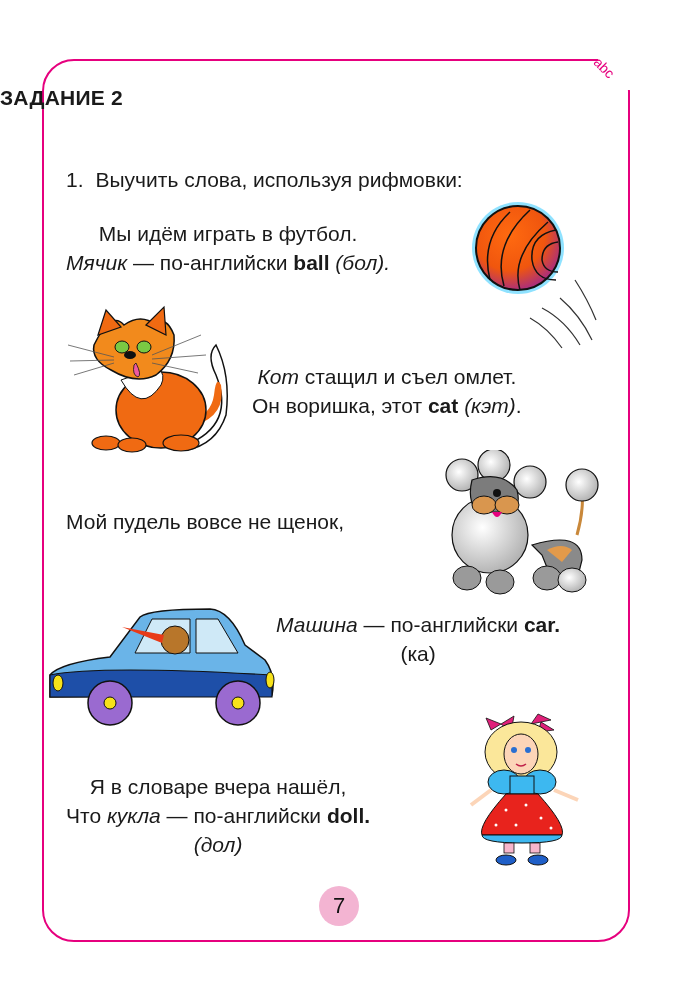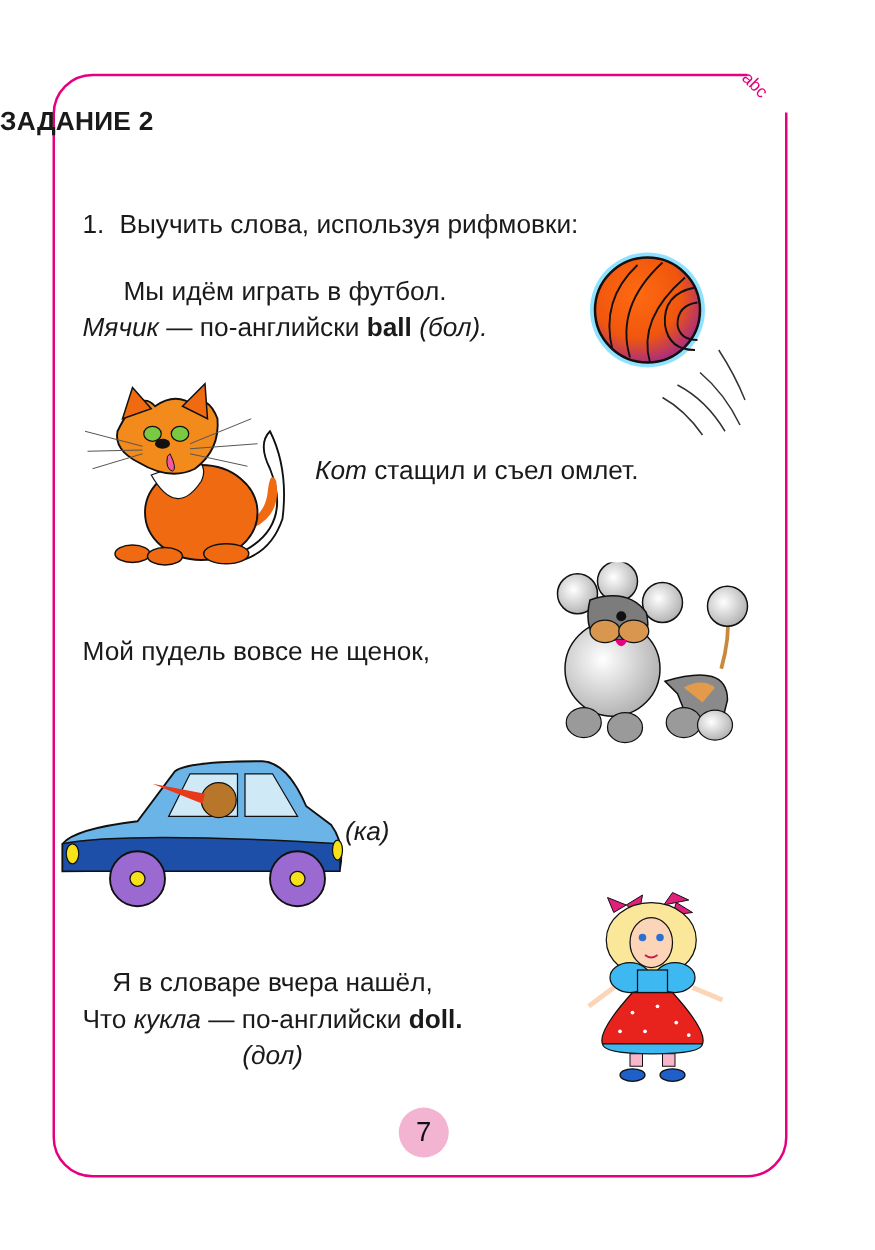--- a/index.html
+++ b/index.html
@@ -82,20 +82,21 @@
       <line x1="48" y1="55" x2="4" y2="56"></line>
       <line x1="48" y1="58" x2="8" y2="70"></line>
     <line x1="86" y1="50" x2="135" y2="30"></line>
       <line x1="86" y1="54" x2="140" y2="50"></line>
       <line x1="86" y1="58" x2="132" y2="68"></line>
   </g>
 </svg>
 
 <div class="verse" style="left:252px; top:362px;">
   <span class="line"><i>Кот</i><span> стащил и съел омлет.</span></span>
+  <span class="line"><span>Он воришка, этот </span><b>cat</b><i> (кэт)</i><span>.</span></span>
 </div>
 
 <div class="verse" style="left:66px; top:507px;">
   <span class="line">Мой пудель вовсе не щенок,</span>
 </div>
 
 <svg class="illus" style="left:432px; top:450px;" width="170" height="148" viewBox="0 0 170 148">
   <defs>
     <radialGradient id="fluff" cx="40%" cy="40%" r="70%">
       <stop offset="0%" stop-color="#ffffff"></stop>
@@ -130,21 +131,22 @@
   <path d="M124 30 L 82 22 L 122 38 Z" fill="#e83a18"></path>
   <ellipse cx="18" cy="78" rx="5" ry="8" fill="#f7e21a" stroke="#111"></ellipse>
   <ellipse cx="230" cy="75" rx="4" ry="8" fill="#f7e21a" stroke="#111"></ellipse>
   <circle cx="70" cy="98" r="22" fill="#9a6ad0" stroke="#111" stroke-width="1.5"></circle>
   <circle cx="70" cy="98" r="6" fill="#f7e21a" stroke="#111"></circle>
   <circle cx="198" cy="98" r="22" fill="#9a6ad0" stroke="#111" stroke-width="1.5"></circle>
   <circle cx="198" cy="98" r="6" fill="#f7e21a" stroke="#111"></circle>
 </svg>
 
 <div class="verse" style="left:276px; top:610px;">
-  <span class="line right" style="font-style:italic;margin-top:41px;">(ка)</span>
+  <span class="line"><i>Машина</i><span> — по-английски </span><b>car.</b></span>
+  <span class="line right" style="">(ка)</span>
 </div>
 
 <div class="verse" style="left:66px; top:772px;">
   <span class="line">Я в словаре вчера нашёл,</span>
   <span class="line"><span>Что </span><i>кукла</i><span> — по-английски </span><b>doll.</b></span>
   <span class="line right" style="font-style:italic;">(дол)</span>
 </div>
 
 <svg class="illus" style="left:466px; top:710px;" width="120" height="160" viewBox="0 0 120 160">
   <path d="M25 20 L 20 8 L 35 14 Z M 35 14 L 48 6 L 45 22 Z" fill="#e0207a" stroke="#111" stroke-width="0.8"></path>

